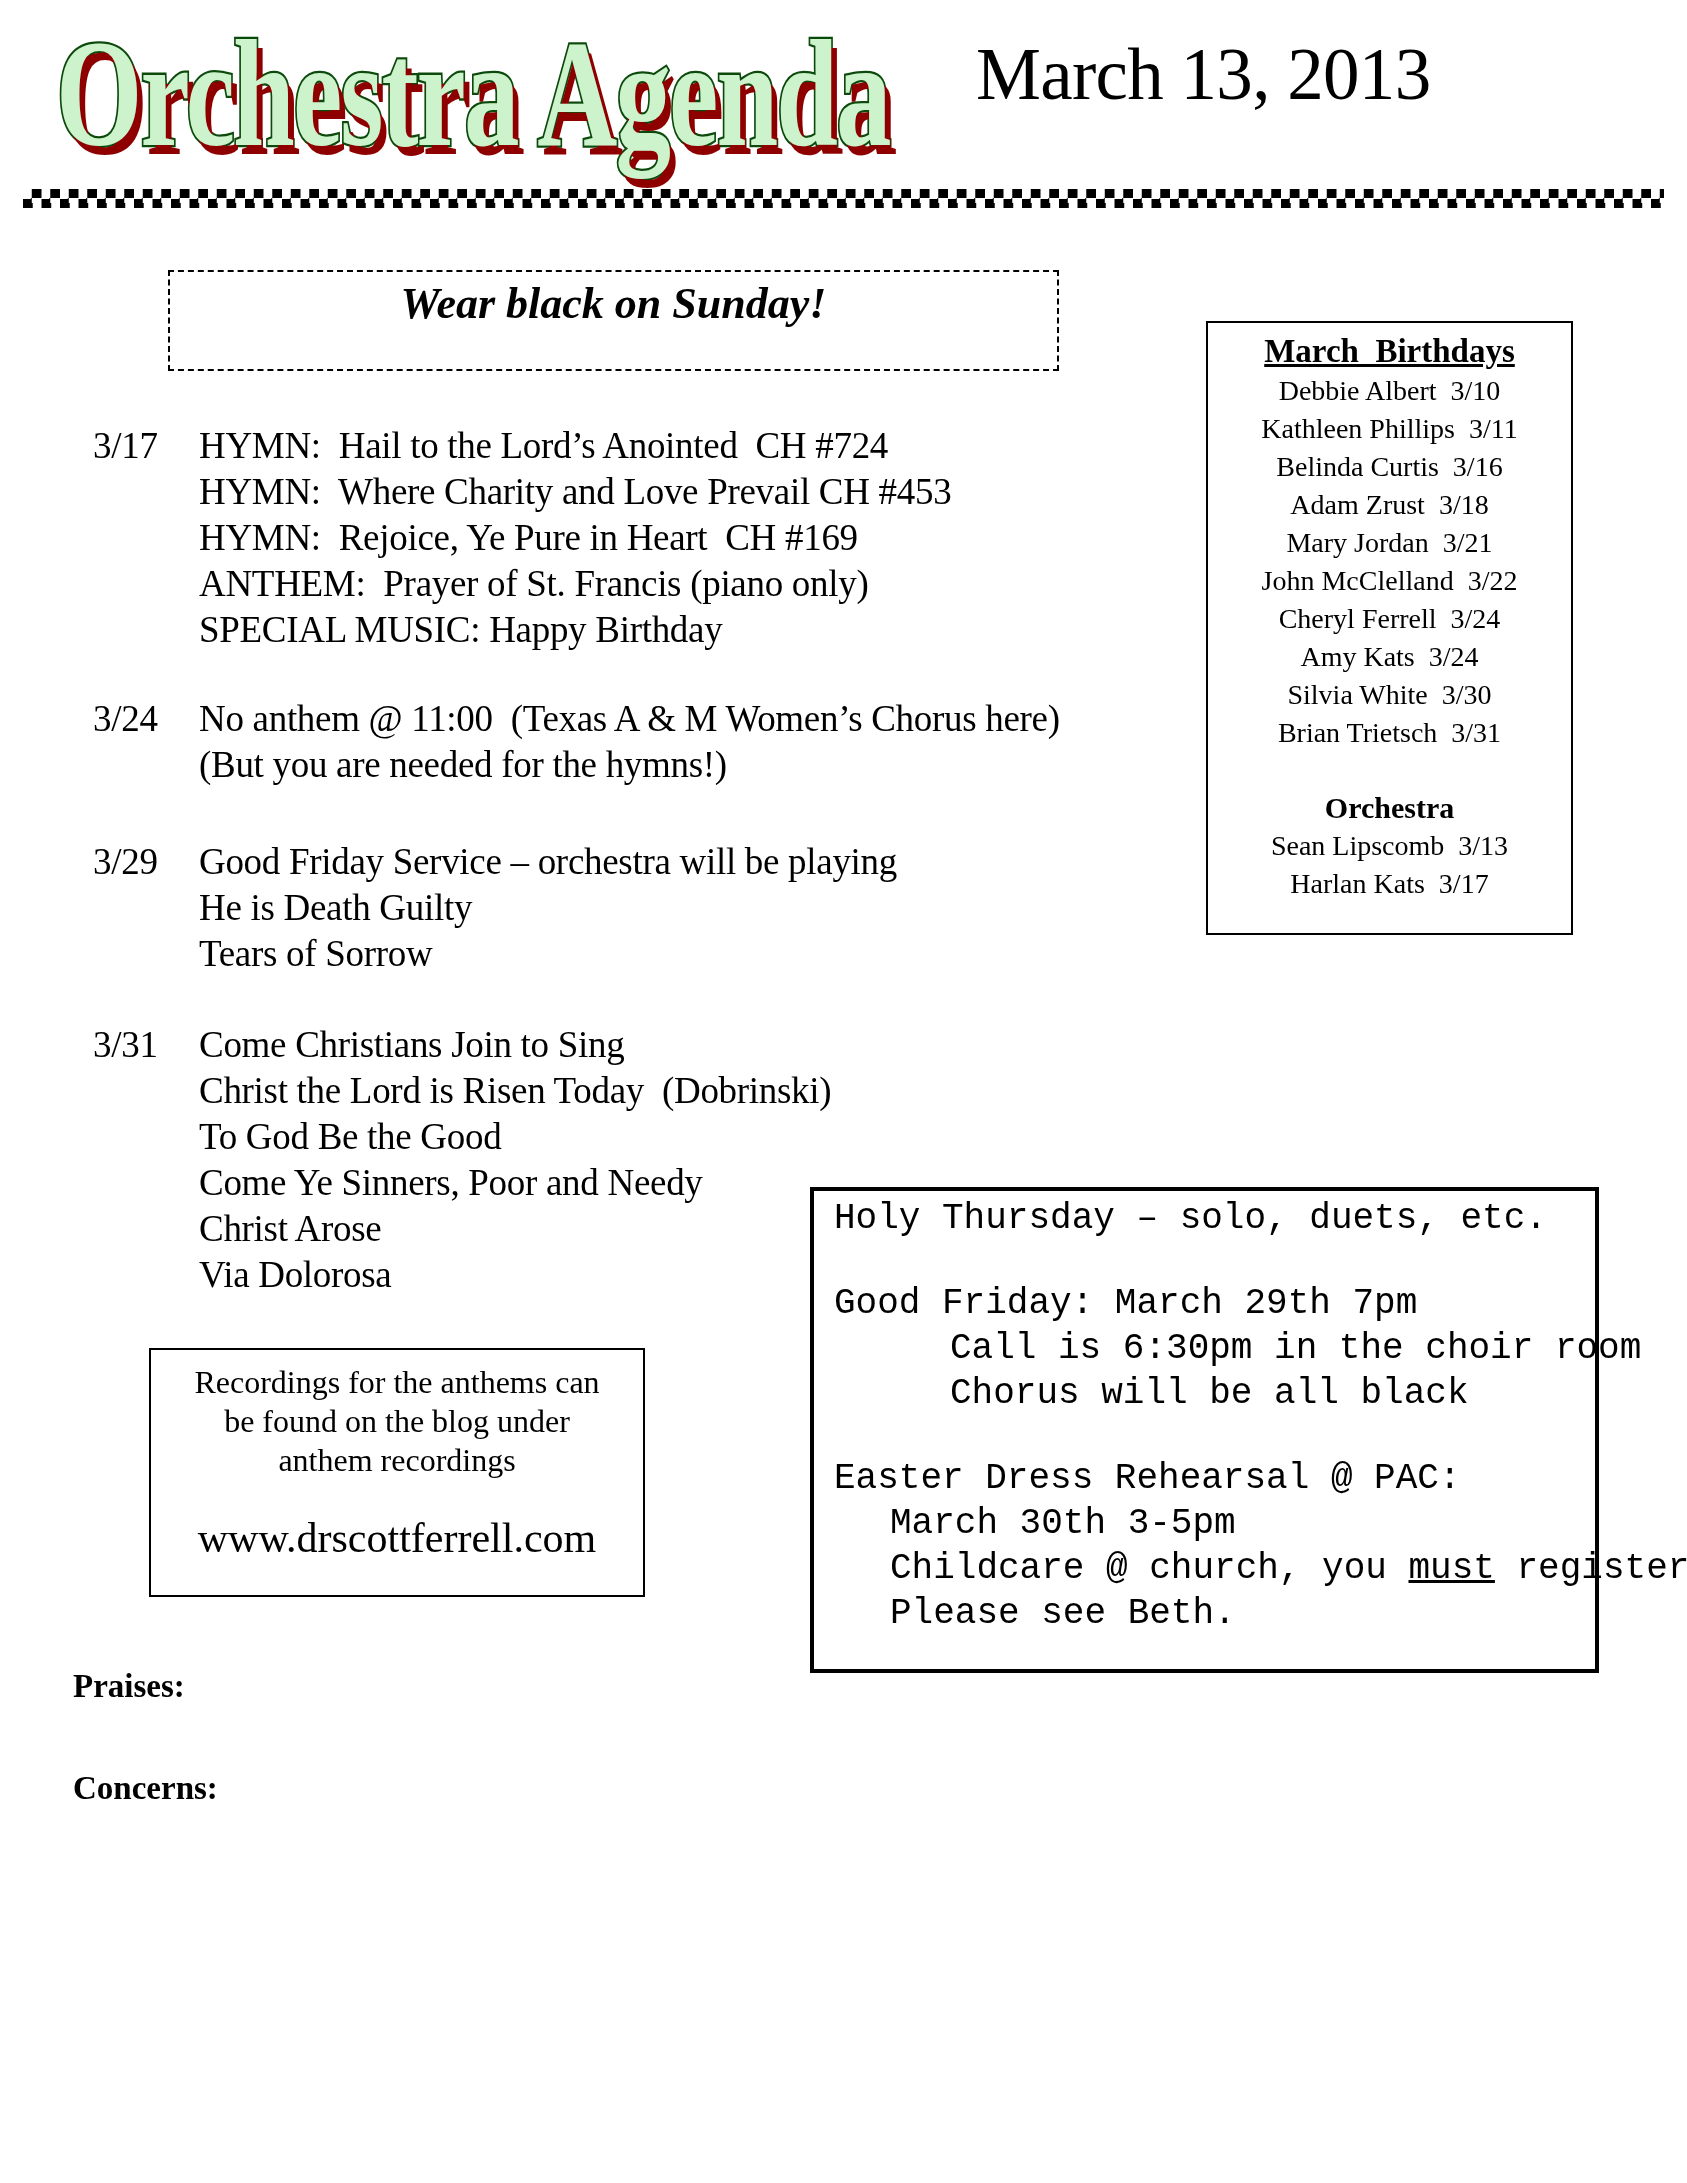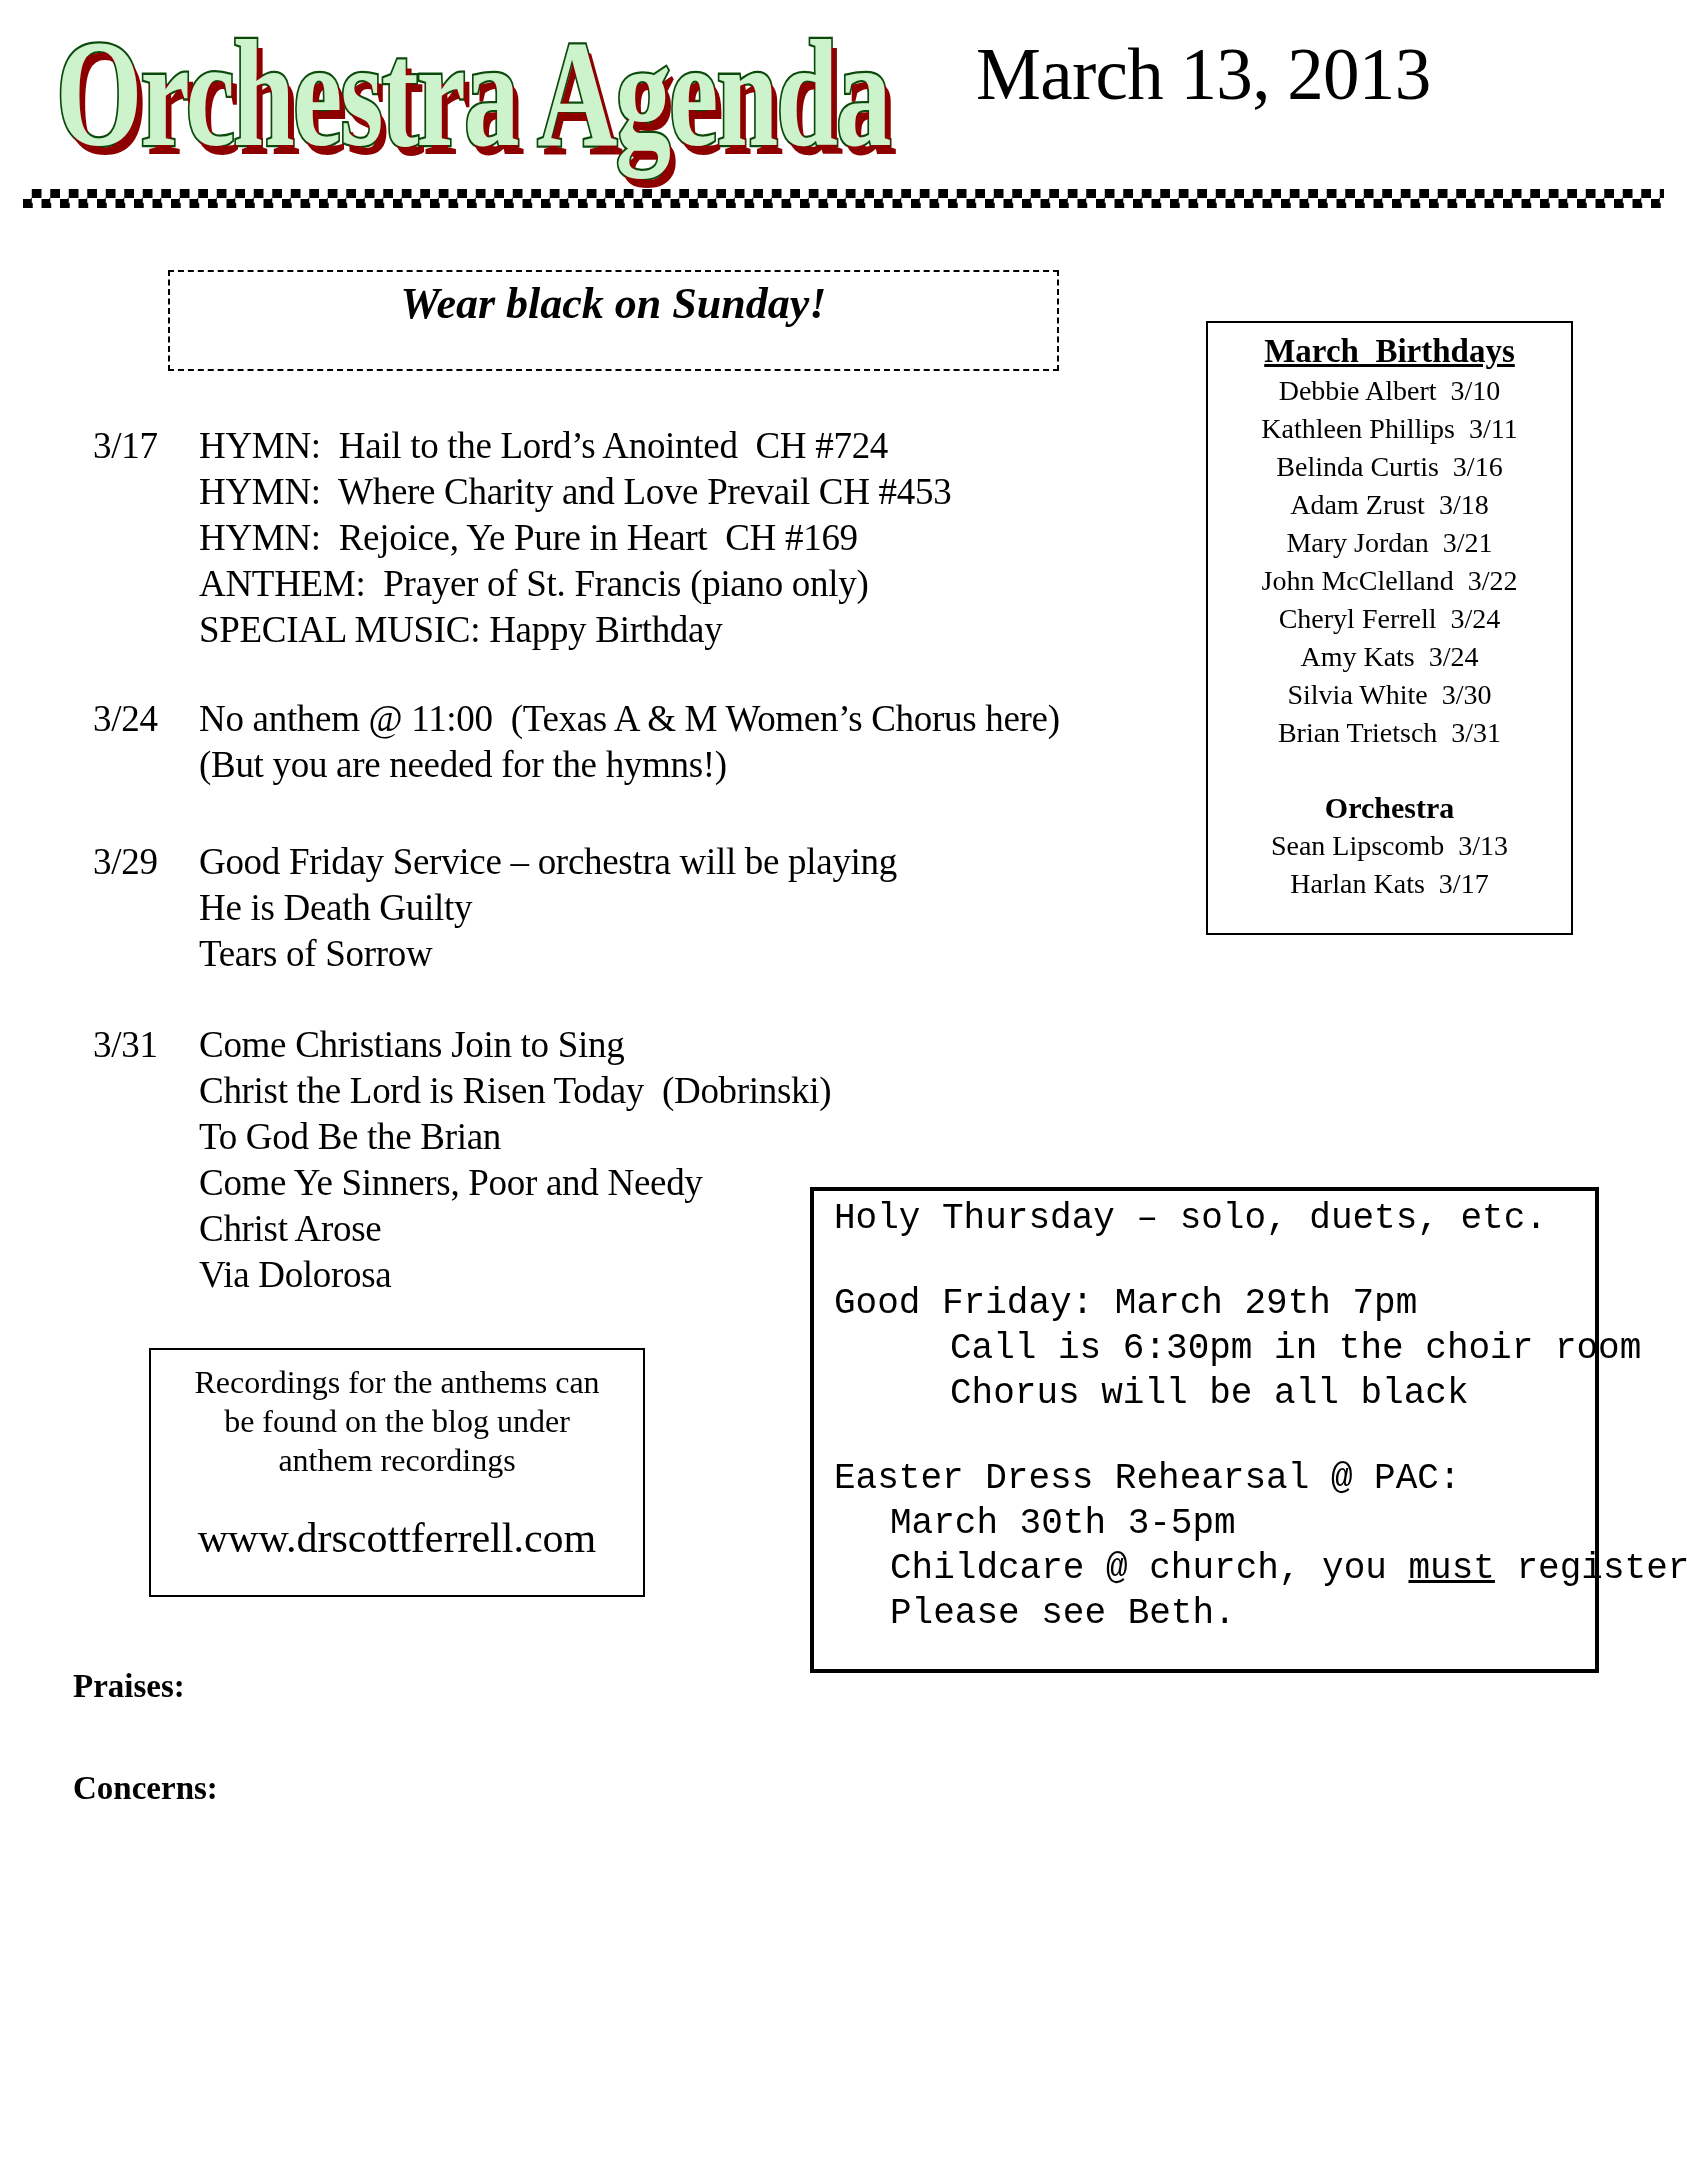--- a/index.html
+++ b/index.html
@@ -162,21 +162,21 @@
       <div class="agenda-line">He is Death Guilty</div>
       <div class="agenda-line">Tears of Sorrow</div>
     </div>
   </div>
 
   <div class="agenda-block" style="top:1022px">
     <div class="agenda-date">3/31</div>
     <div class="agenda-lines">
       <div class="agenda-line">Come Christians Join to Sing</div>
       <div class="agenda-line">Christ the Lord is Risen Today  (Dobrinski)</div>
-      <div class="agenda-line">To God Be the Brian</div>
+      <div class="agenda-line">To God Be the Good</div>
       <div class="agenda-line">Come Ye Sinners, Poor and Needy</div>
       <div class="agenda-line">Christ Arose</div>
       <div class="agenda-line">Via Dolorosa</div>
     </div>
   </div>
 
   <div class="bbox">
     <div class="b-title">March  Birthdays</div>
     <div class="b-entry">Debbie Albert  3/10</div>
     <div class="b-entry">Kathleen Phillips  3/11</div>

